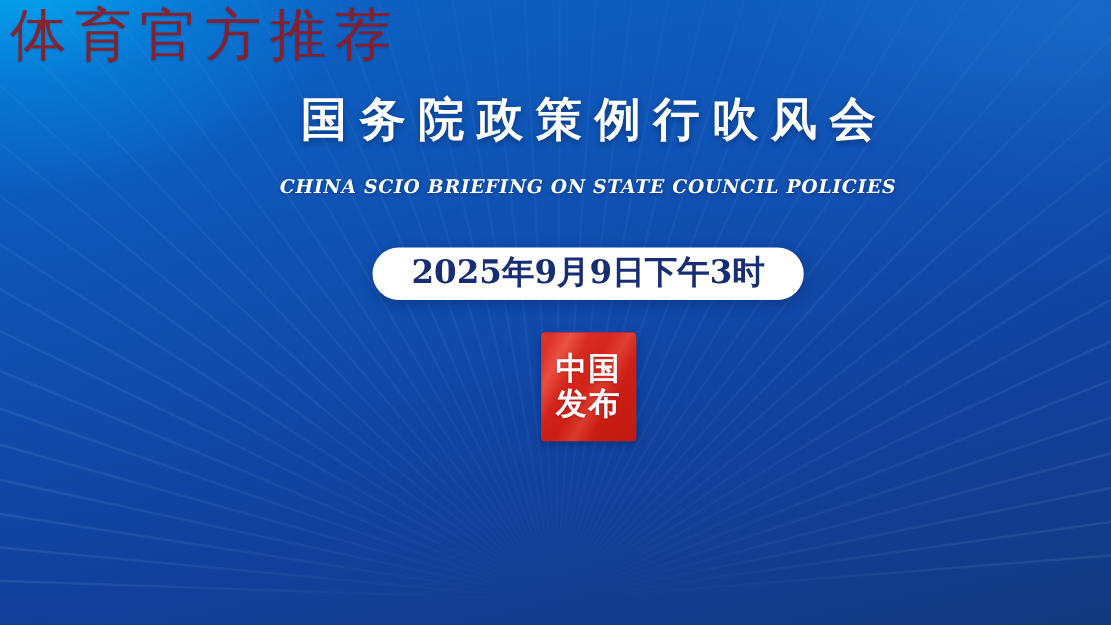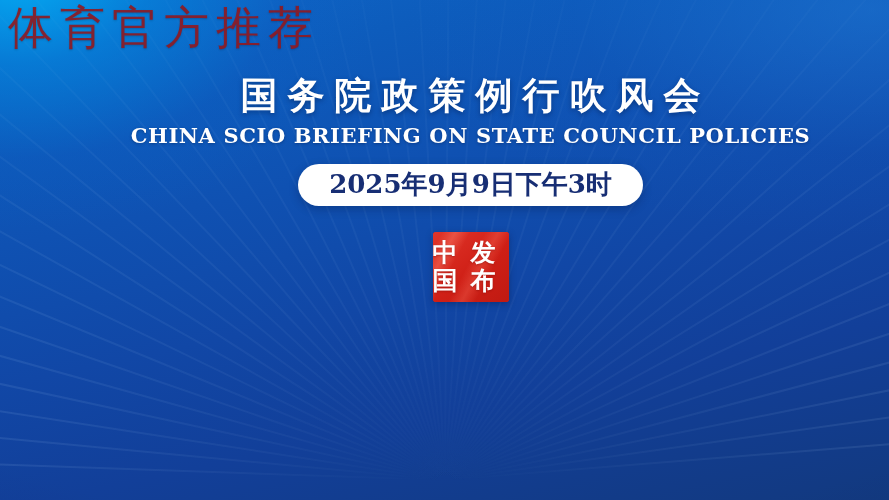--- a/index.html
+++ b/index.html
@@ -100,74 +100,75 @@
     font-size: 37px;
     line-height: 1.08;
     letter-spacing: 10px;
     text-indent: 10px;
     color: #ffffff;
     text-shadow: 0 2px 5px rgba(0,24,70,0.45);
     white-space: nowrap;
   }
 
   .org-subtitle {
-    margin-top: 7px;
+    margin-top: 24px;
     font-family: "DejaVu Serif", "Liberation Serif", serif;
     font-weight: 700;
-    font-size: 21px;
+    font-size: 15px;
     letter-spacing: 0.6px;
     color: #ffffff;
     white-space: nowrap;
     text-shadow: 0 1px 3px rgba(0,24,70,0.4);
+    font-style: italic;
   }
 
   .headline {
     margin-top: 28px;
     text-align: center;
   }
   .headline-line {
     font-family: "DejaVu Sans", "Liberation Sans", sans-serif;
     font-weight: 700;
     font-size: 42px;
     line-height: 59px;
     letter-spacing: 0.5px;
     color: #ffffff;
     white-space: nowrap;
     text-shadow: 0 3px 8px rgba(0,22,66,0.45);
     transform: scaleX(0.96);
   }
 
   .date-pill {
-    margin-top: 16px;
+    margin-top: 40px;
     background: #ffffff;
     border-radius: 26px;
     padding: 7px 31px 9px 31px;
     box-shadow: 0 3px 10px rgba(0,20,60,0.30);
   }
   .date-pill-text {
     font-family: "DejaVu Serif", "Liberation Serif", serif;
     font-weight: 700;
     font-size: 26px;
     line-height: 1;
     letter-spacing: 0px;
     color: #172e74;
     white-space: nowrap;
   }
 
   .logo {
     margin-top: 26px;
     width: 76px;
-    height: 70px;
+    height: 87px;
     border-radius: 3px;
     position: relative;
     overflow: hidden;
     background: #d8261c;
     box-shadow: 0 2px 7px rgba(0,18,55,0.35);
     display: flex;
-    flex-direction: row;
+    flex-direction: column;
     align-items: center;
     justify-content: center;
   }
   .logo::before {
     content:"";
     position:absolute; inset:0;
     background:
       linear-gradient(118deg, rgba(255,255,255,0.00) 8%, rgba(255,130,110,0.42) 20%, rgba(255,255,255,0.00) 33%),
       linear-gradient(118deg, rgba(255,255,255,0.00) 46%, rgba(255,120,100,0.30) 58%, rgba(255,255,255,0.00) 70%),
       linear-gradient(140deg, #e0352a 0%, #cf1f16 55%, #c01a12 100%);

